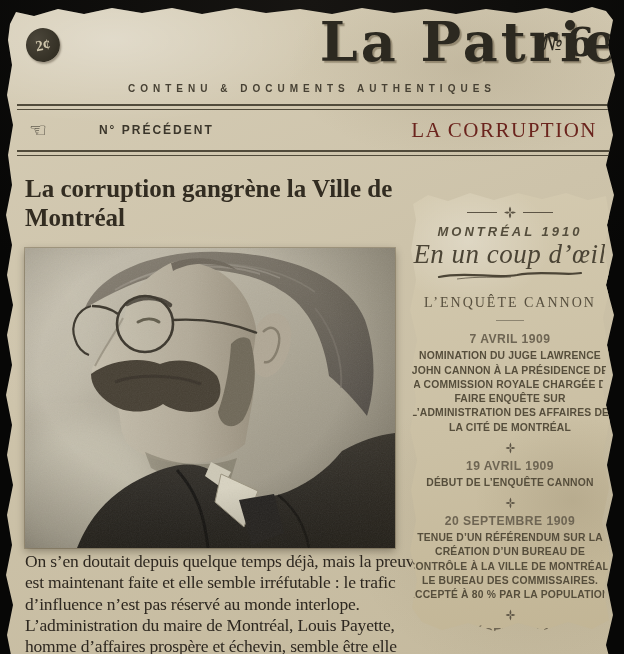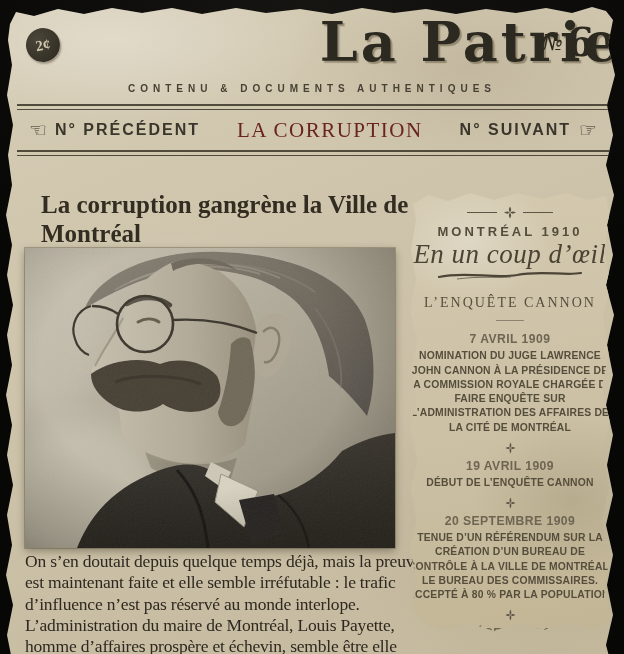--- a/index.html
+++ b/index.html
@@ -28,45 +28,45 @@
   .issue .no{font-style:italic;font-size:22px;margin-top:8px;margin-right:3px;}
   .issue .num{font-weight:bold;font-size:40px;line-height:1;}
   .masthead-subtitle{position:absolute;top:83px;left:0;right:0;text-align:center;
     font-size:10px;font-weight:bold;letter-spacing:5px;color:#474134;}
   
   .nav{position:absolute;top:104px;left:17px;right:15px;}
   .double-rule{height:3px;border-top:2px solid #514b3b;border-bottom:1px solid #514b3b;}
   .nav-row{height:40px;display:flex;align-items:center;justify-content:space-between;padding:0 12px;}
   .nav-side{display:flex;align-items:center;gap:8px;cursor:pointer;color:#37322a;}
   .hand{font-size:20px;line-height:1;color:#2d2921;}
-  .nav-label{font-size:16px;font-weight:bold;letter-spacing:2px;color:#3b362b;}
+  .nav-label{font-size:12px;font-weight:bold;letter-spacing:2px;color:#3b362b;margin-left:44px;}
   .nav-title{font-family:"Liberation Serif",serif;font-weight:normal;font-size:21px;
     letter-spacing:1.5px;color:#6b241d;}
   
-  .headline{position:absolute;left:25px;top:174px;width:395px;margin:16px;
+  .headline{position:absolute;left:25px;top:174px;width:395px;margin:0;
     font-family:"Liberation Serif",serif;font-weight:bold;font-size:25px;line-height:1.16;
     color:#322c21;}
   .photo{position:absolute;left:25px;top:248px;width:370px;height:300px;margin:0;
     outline:1px solid rgba(90,78,55,0.35);box-shadow:0 3px 8px rgba(20,15,5,0.35);}
   .photo svg{display:block;width:100%;height:100%;}
   .body-text{position:absolute;left:25px;top:551px;width:400px;margin:0;
     font-family:"Liberation Serif",serif;font-size:17.5px;line-height:1.22;
     letter-spacing:-0.2px;color:#2e2820;}
   
   .sidebar{position:absolute;left:406px;top:188px;width:208px;height:446px;
     background:
       radial-gradient(ellipse 120px 90px at 30% 12%, rgba(255,255,255,0.28), transparent 70%),
       radial-gradient(ellipse 140px 120px at 80% 70%, rgba(100,86,58,0.16), transparent 70%),
       linear-gradient(168deg,#d4cab0 0%,#cbc0a4 55%,#c2b595 100%);
     clip-path:polygon(7px 16px,22px 7px,42px 13px,64px 5px,88px 12px,112px 5px,136px 11px,160px 5px,182px 12px,200px 8px,204px 32px,198px 62px,205px 96px,197px 130px,203px 164px,196px 198px,204px 232px,197px 266px,203px 300px,196px 334px,204px 368px,198px 402px,203px 432px,186px 441px,162px 434px,138px 442px,112px 435px,88px 443px,62px 435px,36px 442px,16px 434px,6px 420px,11px 392px,4px 362px,10px 332px,5px 302px,11px 272px,4px 242px,10px 212px,5px 182px,11px 152px,4px 122px,10px 92px,5px 62px,10px 32px);
     filter:drop-shadow(3px 4px 4px rgba(0,0,0,0.55));
     text-align:center;}
   .ornament{margin-top:18px;display:flex;align-items:center;justify-content:center;gap:7px;}
   .ornament .orn-line{width:30px;height:1px;background:#5c5445;}
-  .kicker{margin-top:5px;font-size:13px;font-weight:bold;letter-spacing:3px;color:#544d3c;}
+  .kicker{margin-top:5px;font-size:13px;font-weight:bold;letter-spacing:3px;color:#544d3c;font-style:italic;}
   .script-title{margin-top:1px;font-family:Liberation Serif, serif;font-style:italic;
     font-size:27px;color:#4b4435;letter-spacing:0.5px;line-height:1.05;}
   .swash{display:block;margin:1px auto 0;}
   .enquete{margin-top:14px;font-family:"Liberation Serif",serif;font-weight:normal;
     font-size:14px;letter-spacing:2px;color:#574f3e;}
   .mini-rule{width:28px;height:1px;background:#8d8571;margin:9px auto 10px;}
   .timeline{width:230px;margin-left:-11px;transform:scaleX(0.9);transform-origin:50% 0;}
   .tl-date{font-size:13.5px;font-weight:bold;letter-spacing:0.5px;color:#6e6553;margin-bottom:2px;}
   .tl-text{font-size:11.5px;font-weight:bold;letter-spacing:0.2px;line-height:1.24;color:#564e3c;}
   .tl-div{margin:6px auto 5px;height:13px;}
@@ -87,24 +87,20 @@
     <div class="masthead-subtitle">CONTENU &amp; DOCUMENTS AUTHENTIQUES</div>
 
     <nav class="nav">
       <div class="double-rule"></div>
       <div class="nav-row">
         <div class="nav-side">
           <span class="hand">☜</span>
           <span class="nav-label">N° PRÉCÉDENT</span>
         </div>
         <div class="nav-title">LA CORRUPTION</div>
-        <div class="nav-side">
-          <span class="nav-label">N° SUIVANT</span>
-          <span class="hand">☞</span>
-        </div>
       </div>
       <div class="double-rule"></div>
     </nav>
 
     <h2 class="headline">La corruption gangrène la Ville de Montréal</h2>
 
     <figure class="photo">
       <svg viewBox="0 0 370 300" preserveAspectRatio="none">
         <defs>
           <linearGradient id="bgGrad" x1="0" y1="0" x2="1" y2="1">

